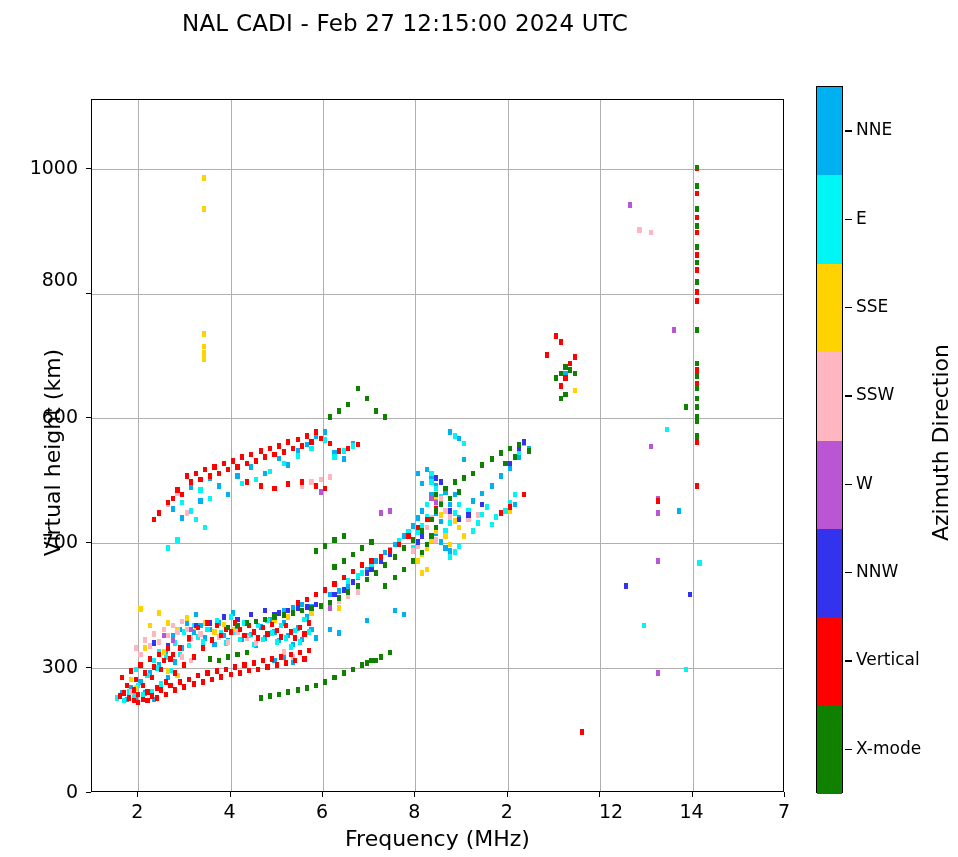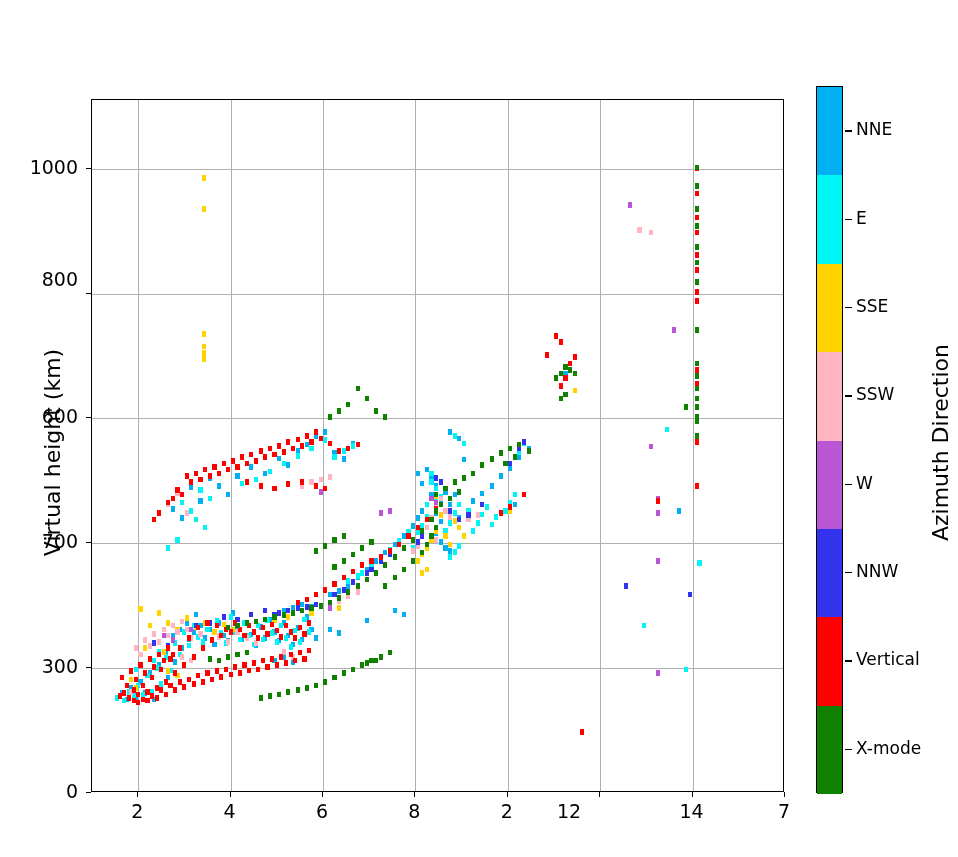--- a/index.html
+++ b/index.html
@@ -49,20 +49,21 @@
     position:absolute;left:780px;top:430px;width:320px;text-align:center;
     font-size:22px;color:#000;transform:rotate(-90deg);transform-origin:center;
   }
   .px{position:absolute;}
 </style>
 </head>
 <body>
 
 <div id="root">
 
+  <div id="chart-title">NAL CADI - Feb 27 12:15:00 2024 UTC</div>
 
   <div id="plot-frame">
     <div id="grid-layer">
         <div class="gl-v" style="left: 46.2px;"></div>
         <div class="gl-v" style="left: 138.6px;"></div>
         <div class="gl-v" style="left: 231px;"></div>
         <div class="gl-v" style="left: 323.4px;"></div>
         <div class="gl-v" style="left: 415.8px;"></div>
         <div class="gl-v" style="left: 508.2px;"></div>
         <div class="gl-v" style="left: 600.6px;"></div>
@@ -755,39 +756,40 @@
       <div class="xtlab" style="left: 107.2px;">2</div>
       <div class="tick-x" style="left: 229.6px;"></div>
       <div class="xtlab" style="left: 199.6px;">4</div>
       <div class="tick-x" style="left: 322px;"></div>
       <div class="xtlab" style="left: 292px;">6</div>
       <div class="tick-x" style="left: 414.4px;"></div>
       <div class="xtlab" style="left: 384.4px;">8</div>
       <div class="tick-x" style="left: 506.8px;"></div>
       <div class="xtlab" style="left: 476.8px;">2</div>
       <div class="tick-x" style="left: 599.2px;"></div>
-      <div class="xtlab" style="left: 539px;">12</div>
+      <div class="xtlab" style="left: 581px;">12</div>
       <div class="tick-x" style="left: 691.6px;"></div>
       <div class="xtlab" style="left: 661.6px;">14</div>
       <div class="tick-x" style="left: 784px;"></div>
       <div class="xtlab" style="left: 754px;">7</div>
       <div class="tick-y" style="top: 792px;"></div>
       <div class="ytlab" style="top: 780px; left: 8px;">0</div>
       <div class="tick-y" style="top: 667.135px;"></div>
       <div class="ytlab" style="top: 655.135px; left: 8px;">300</div>
       <div class="tick-y" style="top: 542.27px;"></div>
       <div class="ytlab" style="top: 530.27px; left: 8px;">700</div>
       <div class="tick-y" style="top: 417.405px;"></div>
       <div class="ytlab" style="top: 405.405px; left: 8px;">600</div>
       <div class="tick-y" style="top: 292.541px;"></div>
       <div class="ytlab" style="top: 268px; left: 8px;">800</div>
       <div class="tick-y" style="top: 167.676px;"></div>
       <div class="ytlab" style="top: 155.676px; left: 8px;">1000</div>
     </div>
 
+  <div id="xaxis-title">Frequency (MHz)</div>
   <div id="yaxis-title">Virtual height (km)</div>
 
   <div id="colorbar-wrap">
       <div class="cbseg" style="top: 0px; height: 88.375px; background: rgb(0, 176, 240);"></div>
       <div class="cbseg" style="top: 88.375px; height: 88.375px; background: rgb(0, 245, 245);"></div>
       <div class="cbseg" style="top: 176.75px; height: 88.375px; background: rgb(255, 210, 0);"></div>
       <div class="cbseg" style="top: 265.125px; height: 88.375px; background: rgb(255, 182, 193);"></div>
       <div class="cbseg" style="top: 353.5px; height: 88.375px; background: rgb(186, 85, 211);"></div>
       <div class="cbseg" style="top: 441.875px; height: 88.375px; background: rgb(51, 51, 238);"></div>
       <div class="cbseg" style="top: 530.25px; height: 88.375px; background: rgb(255, 0, 0);"></div>

